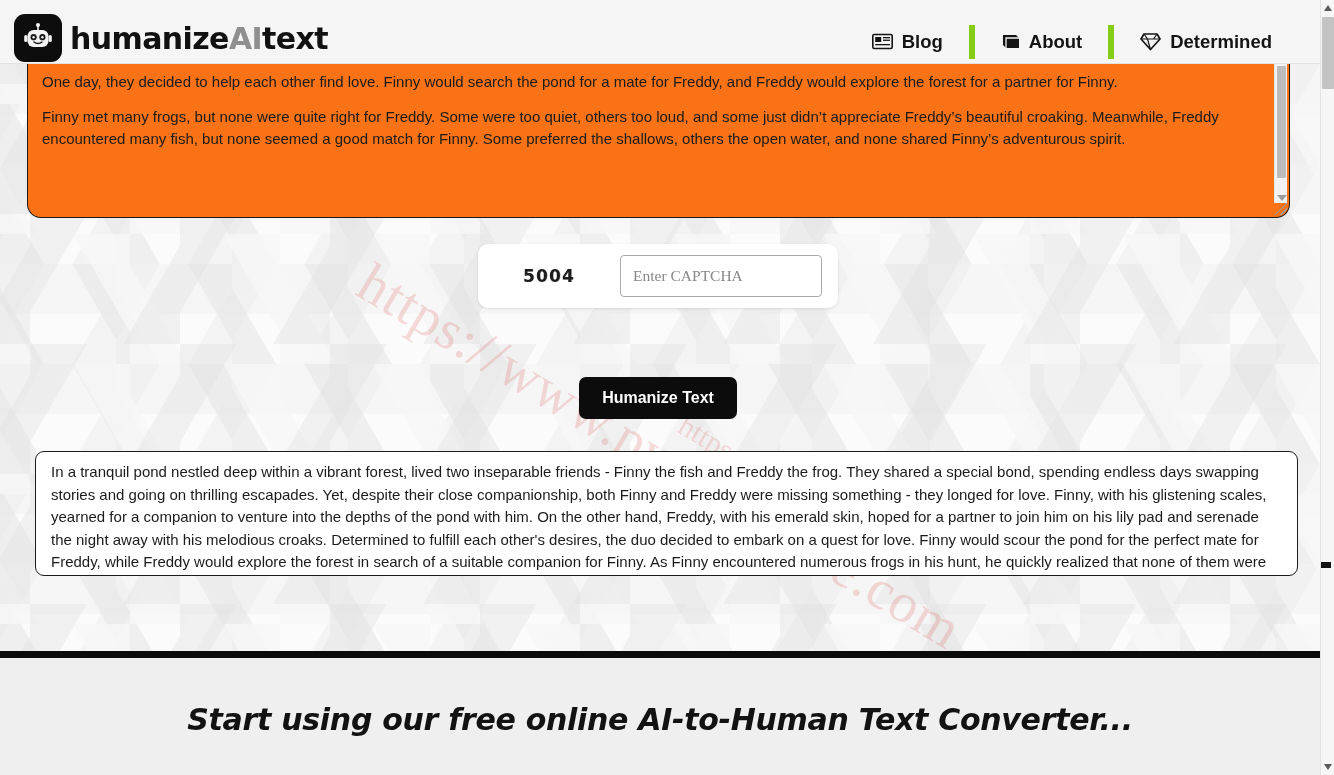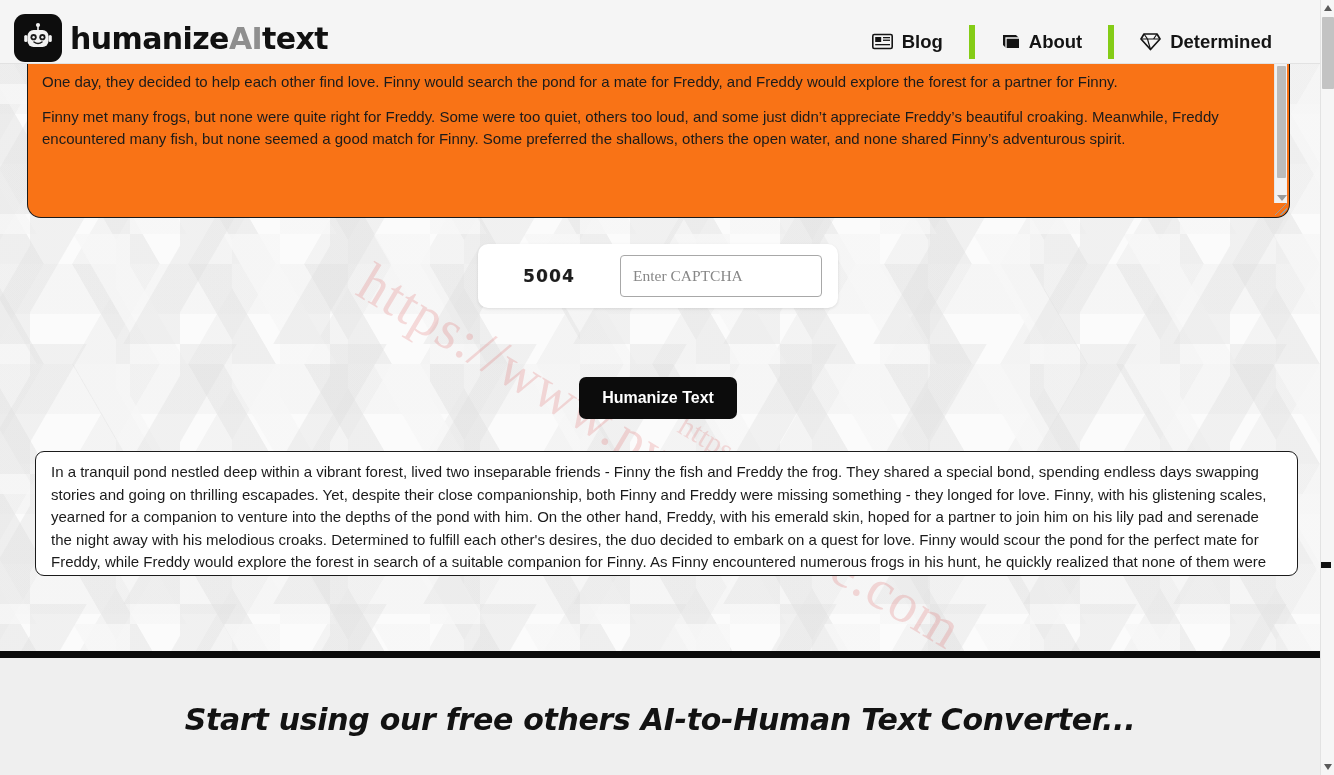--- a/index.html
+++ b/index.html
@@ -405,21 +405,21 @@
   </div>
 
   <button class="humanize-btn">Humanize Text</button>
 
   <div class="output-box">
     <p>In a tranquil pond nestled deep within a vibrant forest, lived two inseparable friends - Finny the fish and Freddy the frog. They shared a special bond, spending endless days swapping stories and going on thrilling escapades. Yet, despite their close companionship, both Finny and Freddy were missing something - they longed for love. Finny, with his glistening scales, yearned for a companion to venture into the depths of the pond with him. On the other hand, Freddy, with his emerald skin, hoped for a partner to join him on his lily pad and serenade the night away with his melodious croaks. Determined to fulfill each other's desires, the duo decided to embark on a quest for love. Finny would scour the pond for the perfect mate for Freddy, while Freddy would explore the forest in search of a suitable companion for Finny. As Finny encountered numerous frogs in his hunt, he quickly realized that none of them were quite right</p>
   </div>
 
   <div class="black-divider"></div>
   <div class="footer-section">
-    <div class="footer-heading">Start using our free others AI-to-Human Text Converter...</div>
+    <div class="footer-heading">Start using our free online AI-to-Human Text Converter...</div>
   </div>
 
   <div class="browser-scroll">
     <div class="bs-arrow up"></div>
     <div class="bs-thumb"></div>
     <div class="bs-mark"></div>
     <div class="bs-arrow down"></div>
   </div>
 
 </div>

